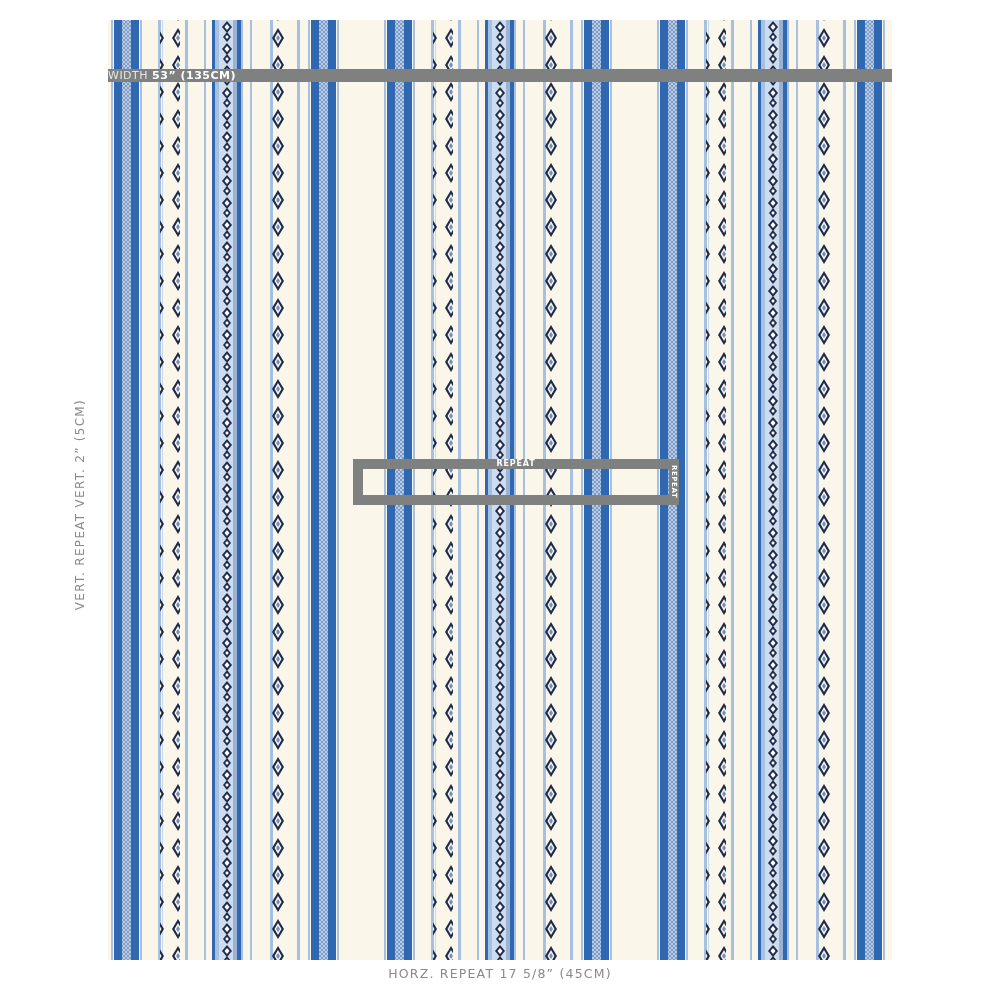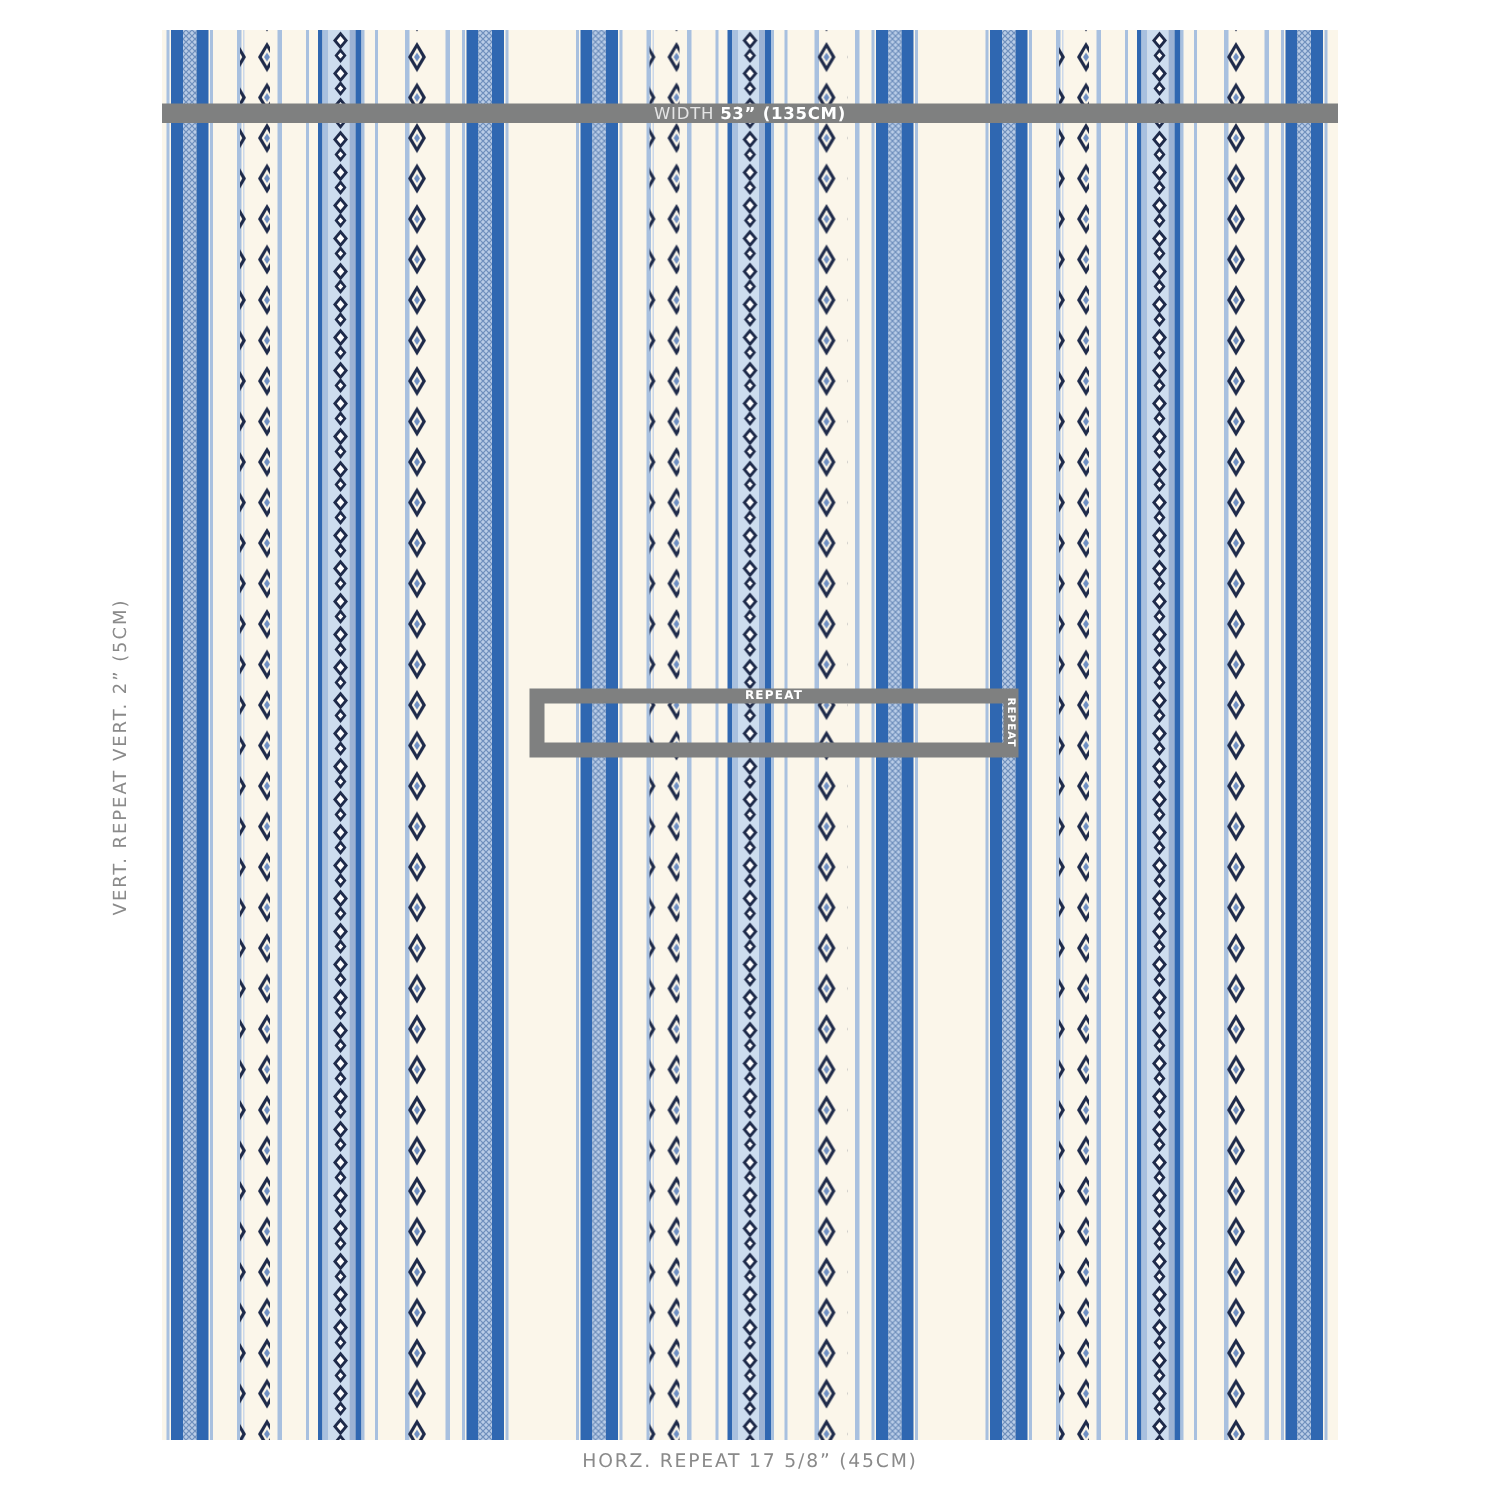--- a/index.html
+++ b/index.html
@@ -1,20 +1,20 @@
 <!DOCTYPE html>
 <html><head>
 <meta charset="utf-8">
 <style>
   html,body{margin:0;padding:0;background:#ffffff;}
   body{width:1000px;height:1000px;position:relative;overflow:hidden;font-family:"DejaVu Sans",sans-serif;}
   .fabric{position:absolute;left:108px;top:20px;width:784px;height:940px;background:#fbf6ea;overflow:hidden;}
   .fabric svg{position:absolute;left:0;top:0;}
   .width-bar{position:absolute;left:108px;top:69px;width:784px;height:13px;background:#7f8080;}
-  .width-label{position:absolute;left:0;right:0;top:0;height:13px;line-height:13px;text-align:center;font-size:11px;color:#e4e4e4;letter-spacing:0.5px;}
+  .width-label{position:absolute;left:0;right:0;top:0;height:13px;line-height:13px;text-align:left;font-size:11px;color:#e4e4e4;letter-spacing:0.5px;}
   .width-label b{color:#ffffff;font-weight:bold;}
   .repeat-box{position:absolute;left:353px;top:459px;width:326px;height:46px;box-sizing:border-box;border:10px solid #7f8080;border-right-width:10px;}
   .repeat-top-label{position:absolute;left:0;right:0;top:-10px;height:10px;line-height:10px;text-align:center;font-size:8px;font-weight:bold;color:#ffffff;letter-spacing:0.8px;}
   .repeat-side-label{position:absolute;right:-10px;top:-10px;width:10px;height:46px;display:flex;align-items:center;justify-content:center;}
   .repeat-side-label span{writing-mode:vertical-rl;font-size:7px;font-weight:bold;color:#ffffff;letter-spacing:0.6px;}
   .vert-label{position:absolute;left:68px;top:380px;width:24px;height:250px;display:flex;align-items:center;justify-content:center;}
   .vert-label span{writing-mode:vertical-rl;transform:rotate(180deg);font-size:12px;color:#8a8a8a;letter-spacing:1.3px;white-space:nowrap;}
   .horz-label{position:absolute;left:0;right:0;top:966px;text-align:center;font-size:12.5px;color:#8a8a8a;letter-spacing:1.2px;}
 </style>
 </head>

